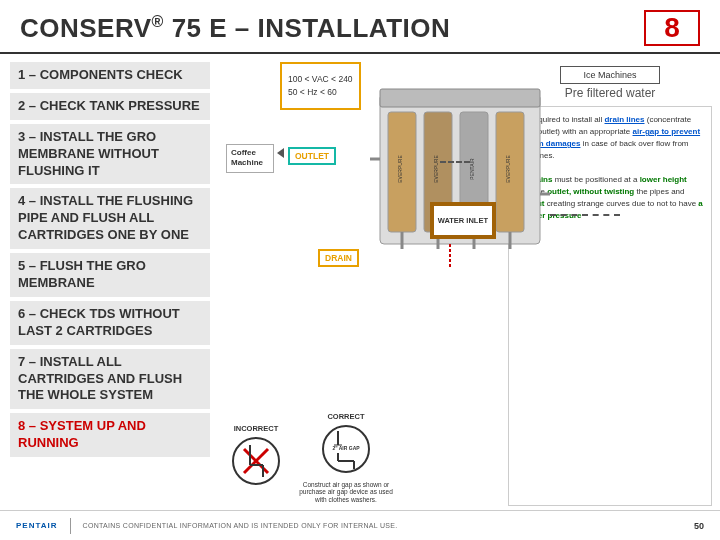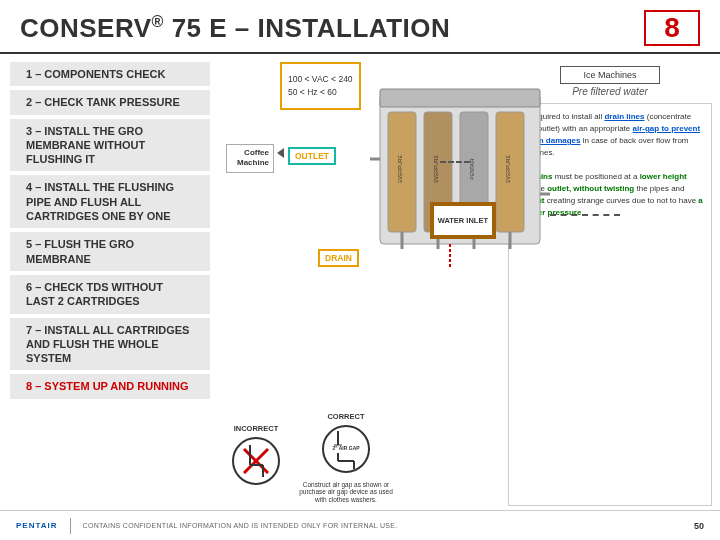--- a/index.html
+++ b/index.html
@@ -49,22 +49,22 @@
     .sidebar {
       width: 220px;
       flex-shrink: 0;
       padding: 8px 10px;
       display: flex;
       flex-direction: column;
       gap: 4px;
     }
     .step-item {
       background: #e8e8e8;
-      padding: 5px 16px;
-      font-size: 11px;
+      padding: 5px 8px;
+      font-size: 13px;
       font-weight: 700;
       color: #333;
       line-height: 1.3;
       border: none;
     }
     .step-item.highlight {
       background: #e8e8e8;
       color: #c00;
       font-weight: 900;
     }
@@ -113,21 +113,21 @@
     .coffee-label {
       position: absolute;
       top: 90px;
       left: 6px;
       background: #fff;
       border: 1px solid #aaa;
       font-size: 8px;
       font-weight: 700;
       color: #333;
       padding: 3px 4px;
-      text-align: right;
+      text-align: left;
       width: 48px;
       line-height: 1.3;
     }
     .outlet-label {
       position: absolute;
       top: 93px;
       left: 68px;
       border: 2px solid #14b8a6;
       font-size: 8.5px;
       font-weight: 700;
@@ -170,24 +170,23 @@
     .ice-box {
       border: 1px solid #555;
       padding: 3px 8px;
       font-size: 9px;
       color: #333;
       text-align: center;
       width: 100px;
       margin: 0 auto;
     }
     .pre-filtered {
-      font-size: 10px;
+      font-size: 12px;
       color: #555;
       text-align: center;
-      font-style: italic;
       margin-top: 2px;
     }
 
     
     .info-text {
       font-size: 8px;
       color: #333;
       line-height: 1.5;
       border: 1px solid #ccc;
       padding: 7px;

